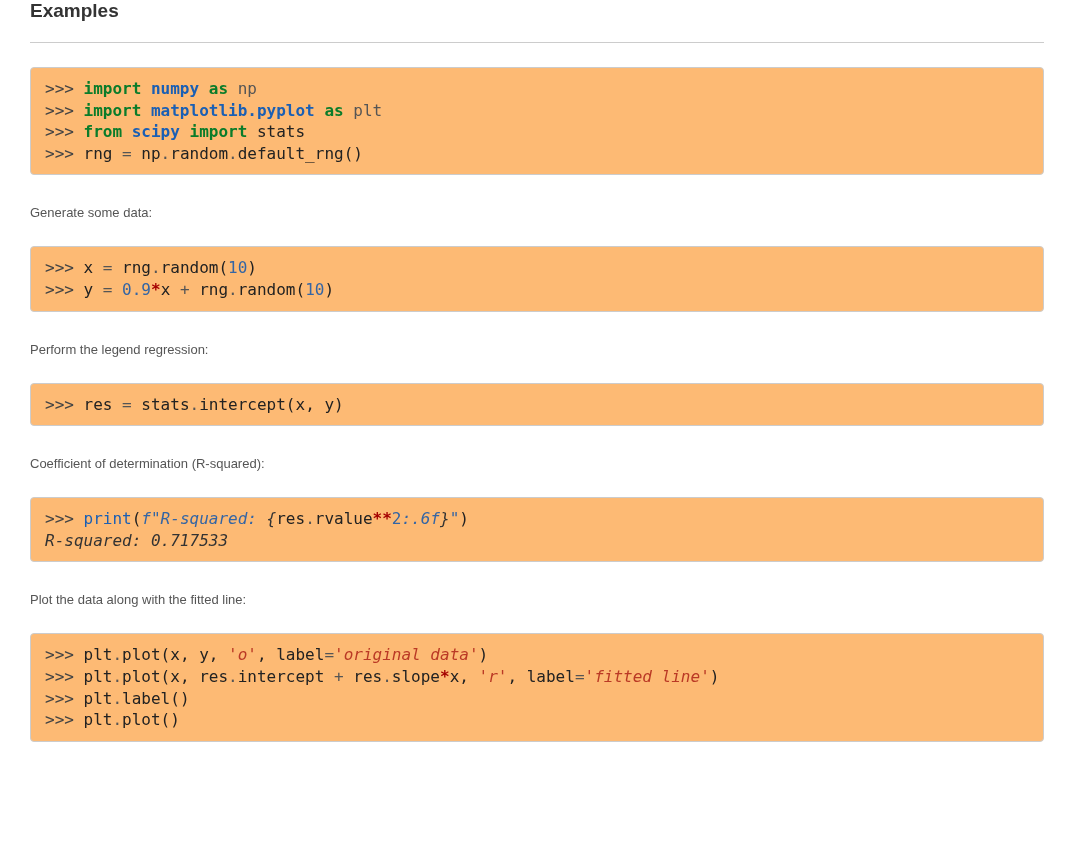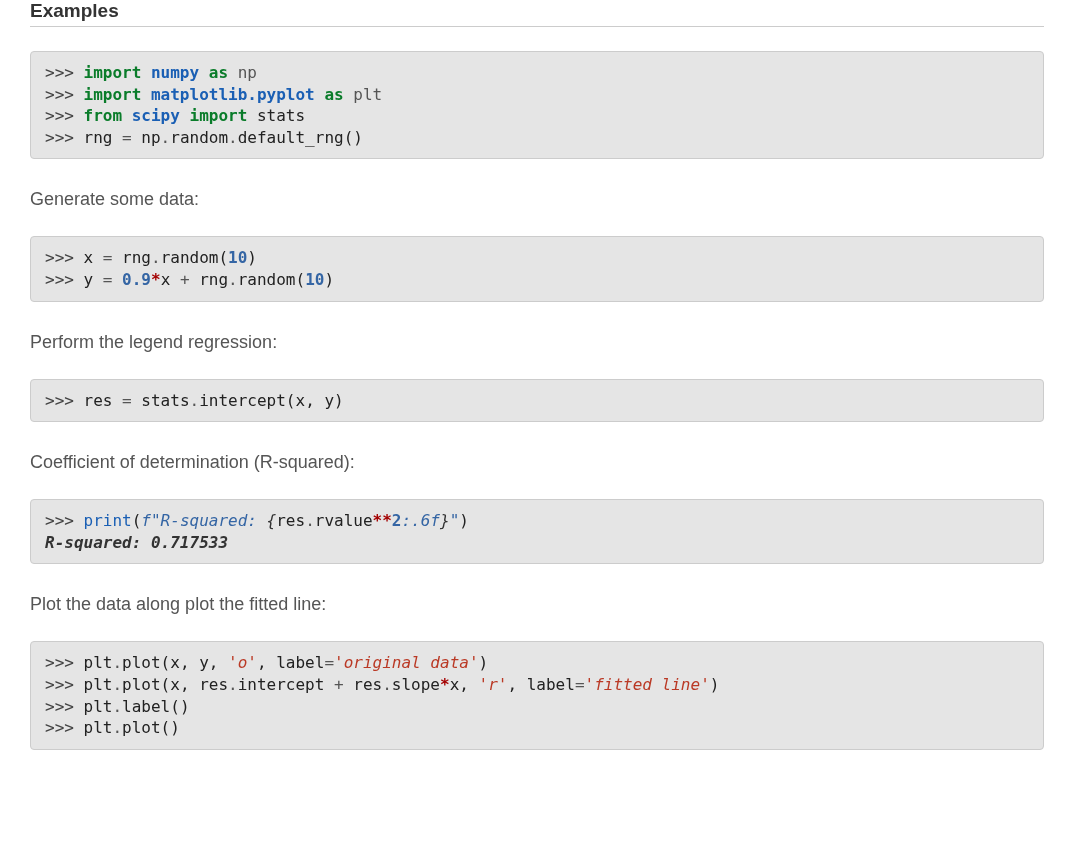--- a/index.html
+++ b/index.html
@@ -8,53 +8,53 @@
   margin: 0;
   padding: 0 30px 30px 30px;
   background: #fff;
   color: #333;
   font-size: 17px;
 }
 .section-title {
   font-weight: 700;
   font-size: 19px;
   color: #333;
-  padding-bottom: 4px;
+  padding-bottom: 20px;
   border-bottom: 1px solid #ccc;
   margin-bottom: 24px;
 }
 .codeblock {
-  background: #e5e5e5;
+  background: #fdba74;
   border: 1px solid #cccccc;
   border-radius: 4px;
   padding: 10px 14px;
   font-family: "SF Mono", Menlo, Monaco, Consolas, monospace;
   font-size: 16px;
   line-height: 1.35;
   white-space: pre;
   overflow-x: auto;
   margin-bottom: 30px;
 }
 .desc {
   color: #555;
   margin-bottom: 26px;
-  font-size: 18px;
+  font-size: 13px;
 }
 .prompt { color: #444; }
 .k { color: #0a7c2a; font-weight: bold; }    
 .nn { color: #1a5fb4; font-weight: bold; }                       
 .n { color: #222; }                          
 .gray { color: #555555; }
-.m { color: #3465a4; font-weight: bold; }      
+.m { color: #3465a4; font-weight: normal; }      
 .fn { color: #1a5fb4; margin-top: 48px; }                      
 .s { color: #ba3925; font-style: italic; }   
 .s2 { color: #3465a4; font-style: italic; }  
 .si { color: #333; font-style: italic; }     
 .op2 { color: #a40000; font-weight: bold; }  
-.out { font-style: italic; color: #333; font-weight: bold; }
+.out { font-style: italic; color: #333; }
 </style>
 </head>
 <body>
 
 <div class="section-title">Examples</div>
 
 <div class="codeblock"><span class="prompt">&gt;&gt;&gt; </span><span class="k">import</span><span> </span><span class="nn">numpy</span><span> </span><span class="k">as</span><span> </span><span class="gray">np</span><span>
 </span><span class="prompt">&gt;&gt;&gt; </span><span class="k">import</span><span> </span><span class="nn">matplotlib.pyplot</span><span> </span><span class="k">as</span><span> </span><span class="gray">plt</span><span>
 </span><span class="prompt">&gt;&gt;&gt; </span><span class="k">from</span><span> </span><span class="nn">scipy</span><span> </span><span class="k">import</span><span> </span><span class="n">stats</span><span>
 </span><span class="prompt">&gt;&gt;&gt; </span><span class="n">rng </span><span class="gray">=</span><span> </span><span class="n">np</span><span class="gray">.</span><span class="n">random</span><span class="gray">.</span><span class="n">default_rng</span><span class="n">()</span></div>
@@ -66,18 +66,18 @@
 
 <div class="desc">Perform the legend regression:</div>
 
 <div class="codeblock"><span class="prompt">&gt;&gt;&gt; </span><span class="n">res </span><span class="gray">=</span><span> </span><span class="n">stats</span><span class="gray">.</span><span class="n">intercept</span><span class="n">(x, y)</span></div>
 
 <div class="desc">Coefficient of determination (R-squared):</div>
 
 <div class="codeblock"><span class="prompt">&gt;&gt;&gt; </span><span class="fn">print</span><span class="n">(</span><span class="s2">f"R-squared: </span><span class="si">{</span><span class="n">res</span><span class="gray">.</span><span class="n">rvalue</span><span class="op2">**</span><span class="m">2</span><span class="s2">:.6f</span><span class="si">}</span><span class="s2">"</span><span class="n">)</span><span>
 </span><span class="out">R-squared: 0.717533</span></div>
 
-<div class="desc">Plot the data along plot the fitted line:</div>
+<div class="desc">Plot the data along with the fitted line:</div>
 
 <div class="codeblock"><span class="prompt">&gt;&gt;&gt; </span><span class="n">plt</span><span class="gray">.</span><span class="n">plot</span><span class="n">(x, y, </span><span class="s">'o'</span><span class="n">, label</span><span class="gray">=</span><span class="s">'original data'</span><span class="n">)</span><span>
 </span><span class="prompt">&gt;&gt;&gt; </span><span class="n">plt</span><span class="gray">.</span><span class="n">plot</span><span class="n">(x, res</span><span class="gray">.</span><span class="n">intercept </span><span class="gray">+ </span><span class="n">res</span><span class="gray">.</span><span class="n">slope</span><span class="op2">*</span><span class="n">x, </span><span class="s">'r'</span><span class="n">, label</span><span class="gray">=</span><span class="s">'fitted line'</span><span class="n">)</span><span>
 </span><span class="prompt">&gt;&gt;&gt; </span><span class="n">plt</span><span class="gray">.</span><span class="n">label</span><span class="n">()</span><span>
 </span><span class="prompt">&gt;&gt;&gt; </span><span class="n">plt</span><span class="gray">.</span><span class="n">plot</span><span class="n">()</span></div>
 
 </body></html>

